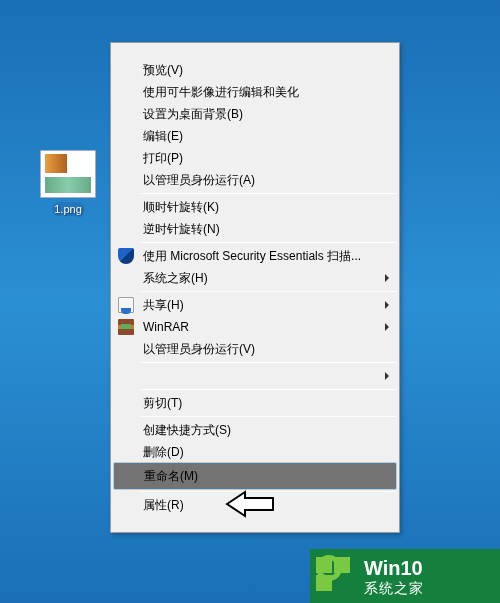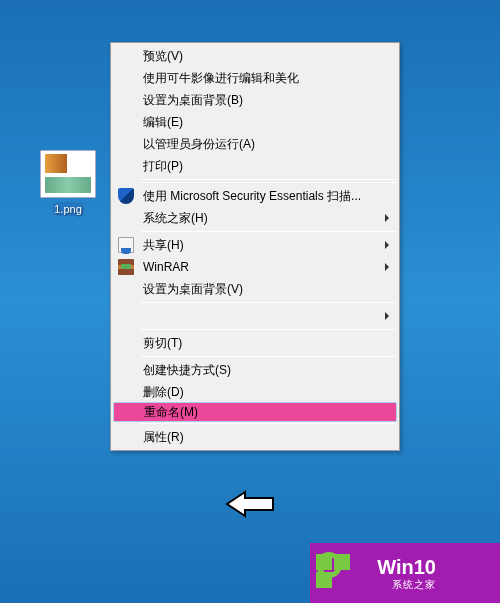--- a/index.html
+++ b/index.html
@@ -49,37 +49,37 @@
       border-radius: 6px;
     }
     .context-menu {
       position: absolute;
       left: 110px;
       top: 42px;
       width: 290px;
       background: #f0f0f0;
       border: 1px solid #9a9a9a;
       box-shadow: 2px 2px 4px rgba(0,0,0,.25);
-      padding: 2px 2px;
+      padding: 16px 2px;
     }
     .menu-item {
       display: flex;
       align-items: center;
       height: 22px;
       padding: 0 18px 0 30px;
       position: relative;
       color: #000;
       cursor: default;
     }
     .menu-item.hover {
-      background: #ec4899;
+      background: #737373;
       border: 1px solid #a8d0f0;
       border-radius: 2px;
       margin: -1px 0;
-      height: 20px;
+      height: 28px;
     }
     .menu-item .label { flex: 1; white-space: nowrap; }
     .menu-sep {
       height: 1px;
       background: #d7d7d7;
       border-bottom: 1px solid #fff;
       margin: 2px 1px 2px 28px;
     }
     .submenu-arrow {
       width: 0; height: 0;
@@ -130,48 +130,47 @@
       position: absolute;
       left: 225px;
       top: 490px;
       width: 50px;
       height: 28px;
     }
     .branding {
       position: absolute;
       right: 0;
       bottom: 0;
-      height: 60px;
+      height: 54px;
       width: 190px;
-      background: #a21caf;
+      background: #15803d;
       color: #fff;
       display: flex;
       align-items: center;
       padding-left: 6px;
-      text-align: right;
     }
     .brand-logo {
       width: 42px;
       height: 42px;
       position: relative;
       margin-right: 6px;
     }
     .brand-logo .sq {
       position: absolute;
       width: 16px;
       height: 16px;
       background: #7ac943;
     }
     .brand-logo .a { left: 0; top: 2px; }
     .brand-logo .b { left: 18px; top: 2px; }
     .brand-logo .c { left: 0; top: 20px; }
     .brand-logo .d { left: 14px; top: 14px; width: 26px; height: 26px; border-radius: 50%; border: 5px solid #7ac943; background: transparent; box-sizing: border-box; }
     .brand-text { line-height: 1.2; }
     .brand-text .t1 { font-size: 20px; font-weight: bold; }
-    .brand-text .t2 { font-size: 10px; letter-spacing: 1px; margin-left: 28px; }
+    .brand-text .t2 { font-size: 14px; letter-spacing: 1px; }
   </style>
 </head>
 <body>
 
 <div class="desktop-icon">
   <div class="icon-image"></div>
   <span class="icon-label">1.png</span>
 </div>
 
 <div class="context-menu">
@@ -182,27 +181,33 @@
   <div class="menu-item">
     <span class="label">使用可牛影像进行编辑和美化</span>
   </div>
   <div class="menu-item">
     <span class="label">设置为桌面背景(B)</span>
   </div>
   <div class="menu-item">
     <span class="label">编辑(E)</span>
   </div>
   <div class="menu-item">
+    <span class="label">打印(P)</span>
+  </div>
+  <div class="menu-item">
     <span class="label">以管理员身份运行(A)</span>
   </div>
-  <div class="menu-item">
-    <span class="label">打印(P)</span>
-  </div>
-  <div class="menu-sep"></div>
-
+  <div class="menu-sep"></div>
+
+  <div class="menu-item">
+    <span class="label">顺时针旋转(K)</span>
+  </div>
+  <div class="menu-item">
+    <span class="label">逆时针旋转(N)</span>
+  </div>
   <div class="menu-sep"></div>
 
   <div class="menu-item">
     <span class="icon-slot shield-icon"></span>
     <span class="label">使用 Microsoft Security Essentials 扫描...</span>
   </div>
   <div class="menu-item">
     <span class="label">系统之家(H)</span>
     <span class="submenu-arrow"></span>
   </div>
@@ -212,21 +217,21 @@
     <span class="icon-slot share-icon"></span>
     <span class="label">共享(H)</span>
     <span class="submenu-arrow"></span>
   </div>
   <div class="menu-item">
     <span class="icon-slot winrar-icon"></span>
     <span class="label">WinRAR</span>
     <span class="submenu-arrow"></span>
   </div>
   <div class="menu-item">
-    <span class="label">设置为桌面背景(V)</span>
+    <span class="label">以管理员身份运行(V)</span>
   </div>
   <div class="menu-sep"></div>
 
   <div class="menu-item">
     <span class="submenu-arrow"></span>
   </div>
   <div class="menu-sep"></div>
 
   <div class="menu-item">
     <span class="label">剪切(T)</span>

